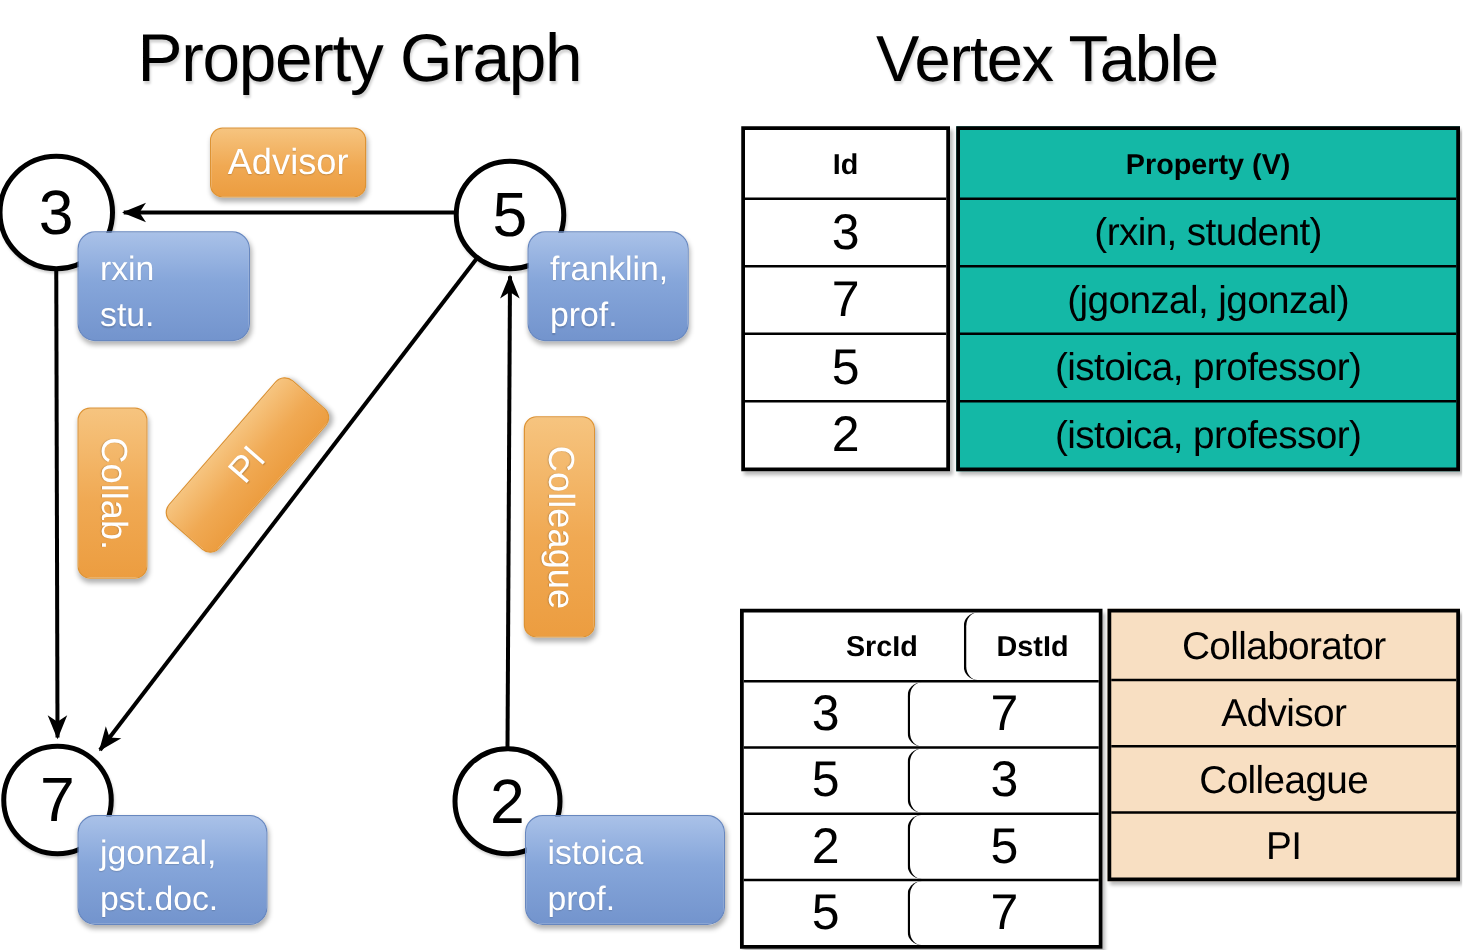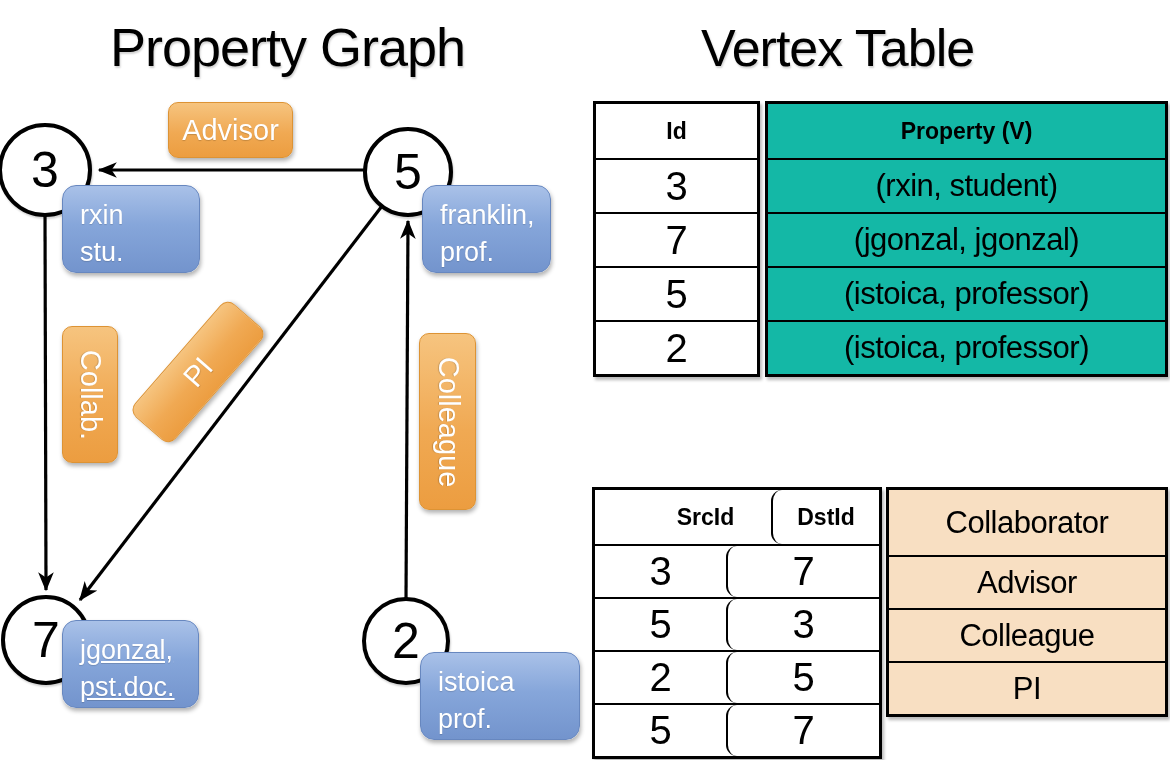--- a/index.html
+++ b/index.html
@@ -107,21 +107,21 @@
   </div>
 
   <div class="vlabel" style="left:62px; top:185px; width:138px; height:88px;">
     <div>rxin</div>
     <div>stu.</div>
   </div>
   <div class="vlabel" style="left:422px; top:185px; width:129px; height:88px;">
     <div>franklin,</div>
     <div>prof.</div>
   </div>
-  <div class="vlabel" style="left:62px; top:620px; width:137px; height:88px;text-decoration:underline;">
+  <div class="vlabel" style="left:62px; top:652px; width:152px; height:88px;">
     <div>jgonzal,</div>
     <div>pst.doc.</div>
   </div>
   <div class="vlabel" style="left:420px; top:652px; width:160px; height:88px;">
     <div>istoica</div>
     <div>prof.</div>
   </div>
 
   <div class="elabel" style="left:168px; top:102px; width:125px; height:56px;">
     <span>Advisor</span>
@@ -172,19 +172,19 @@
       <div class="sc td-num">2</div>
       <div class="sd td-num">5</div>
     </div>
     <div class="trow split" style="height:53px;">
       <div class="sc td-num">5</div>
       <div class="sd td-num">7</div>
     </div>
   </div>
 
   <div class="tcol bg-tan" style="left:886px; top:487px; width:282px;">
-    <div class="trow td-txt" style="height:65px;">Collaborator</div>
+    <div class="trow td-txt" style="height:53px;">Collaborator</div>
     <div class="trow td-txt" style="height:53px;">Advisor</div>
     <div class="trow td-txt" style="height:53px;">Colleague</div>
     <div class="trow td-txt" style="height:53px;">PI</div>
   </div>
 
 </div>
 
 </body></html>

